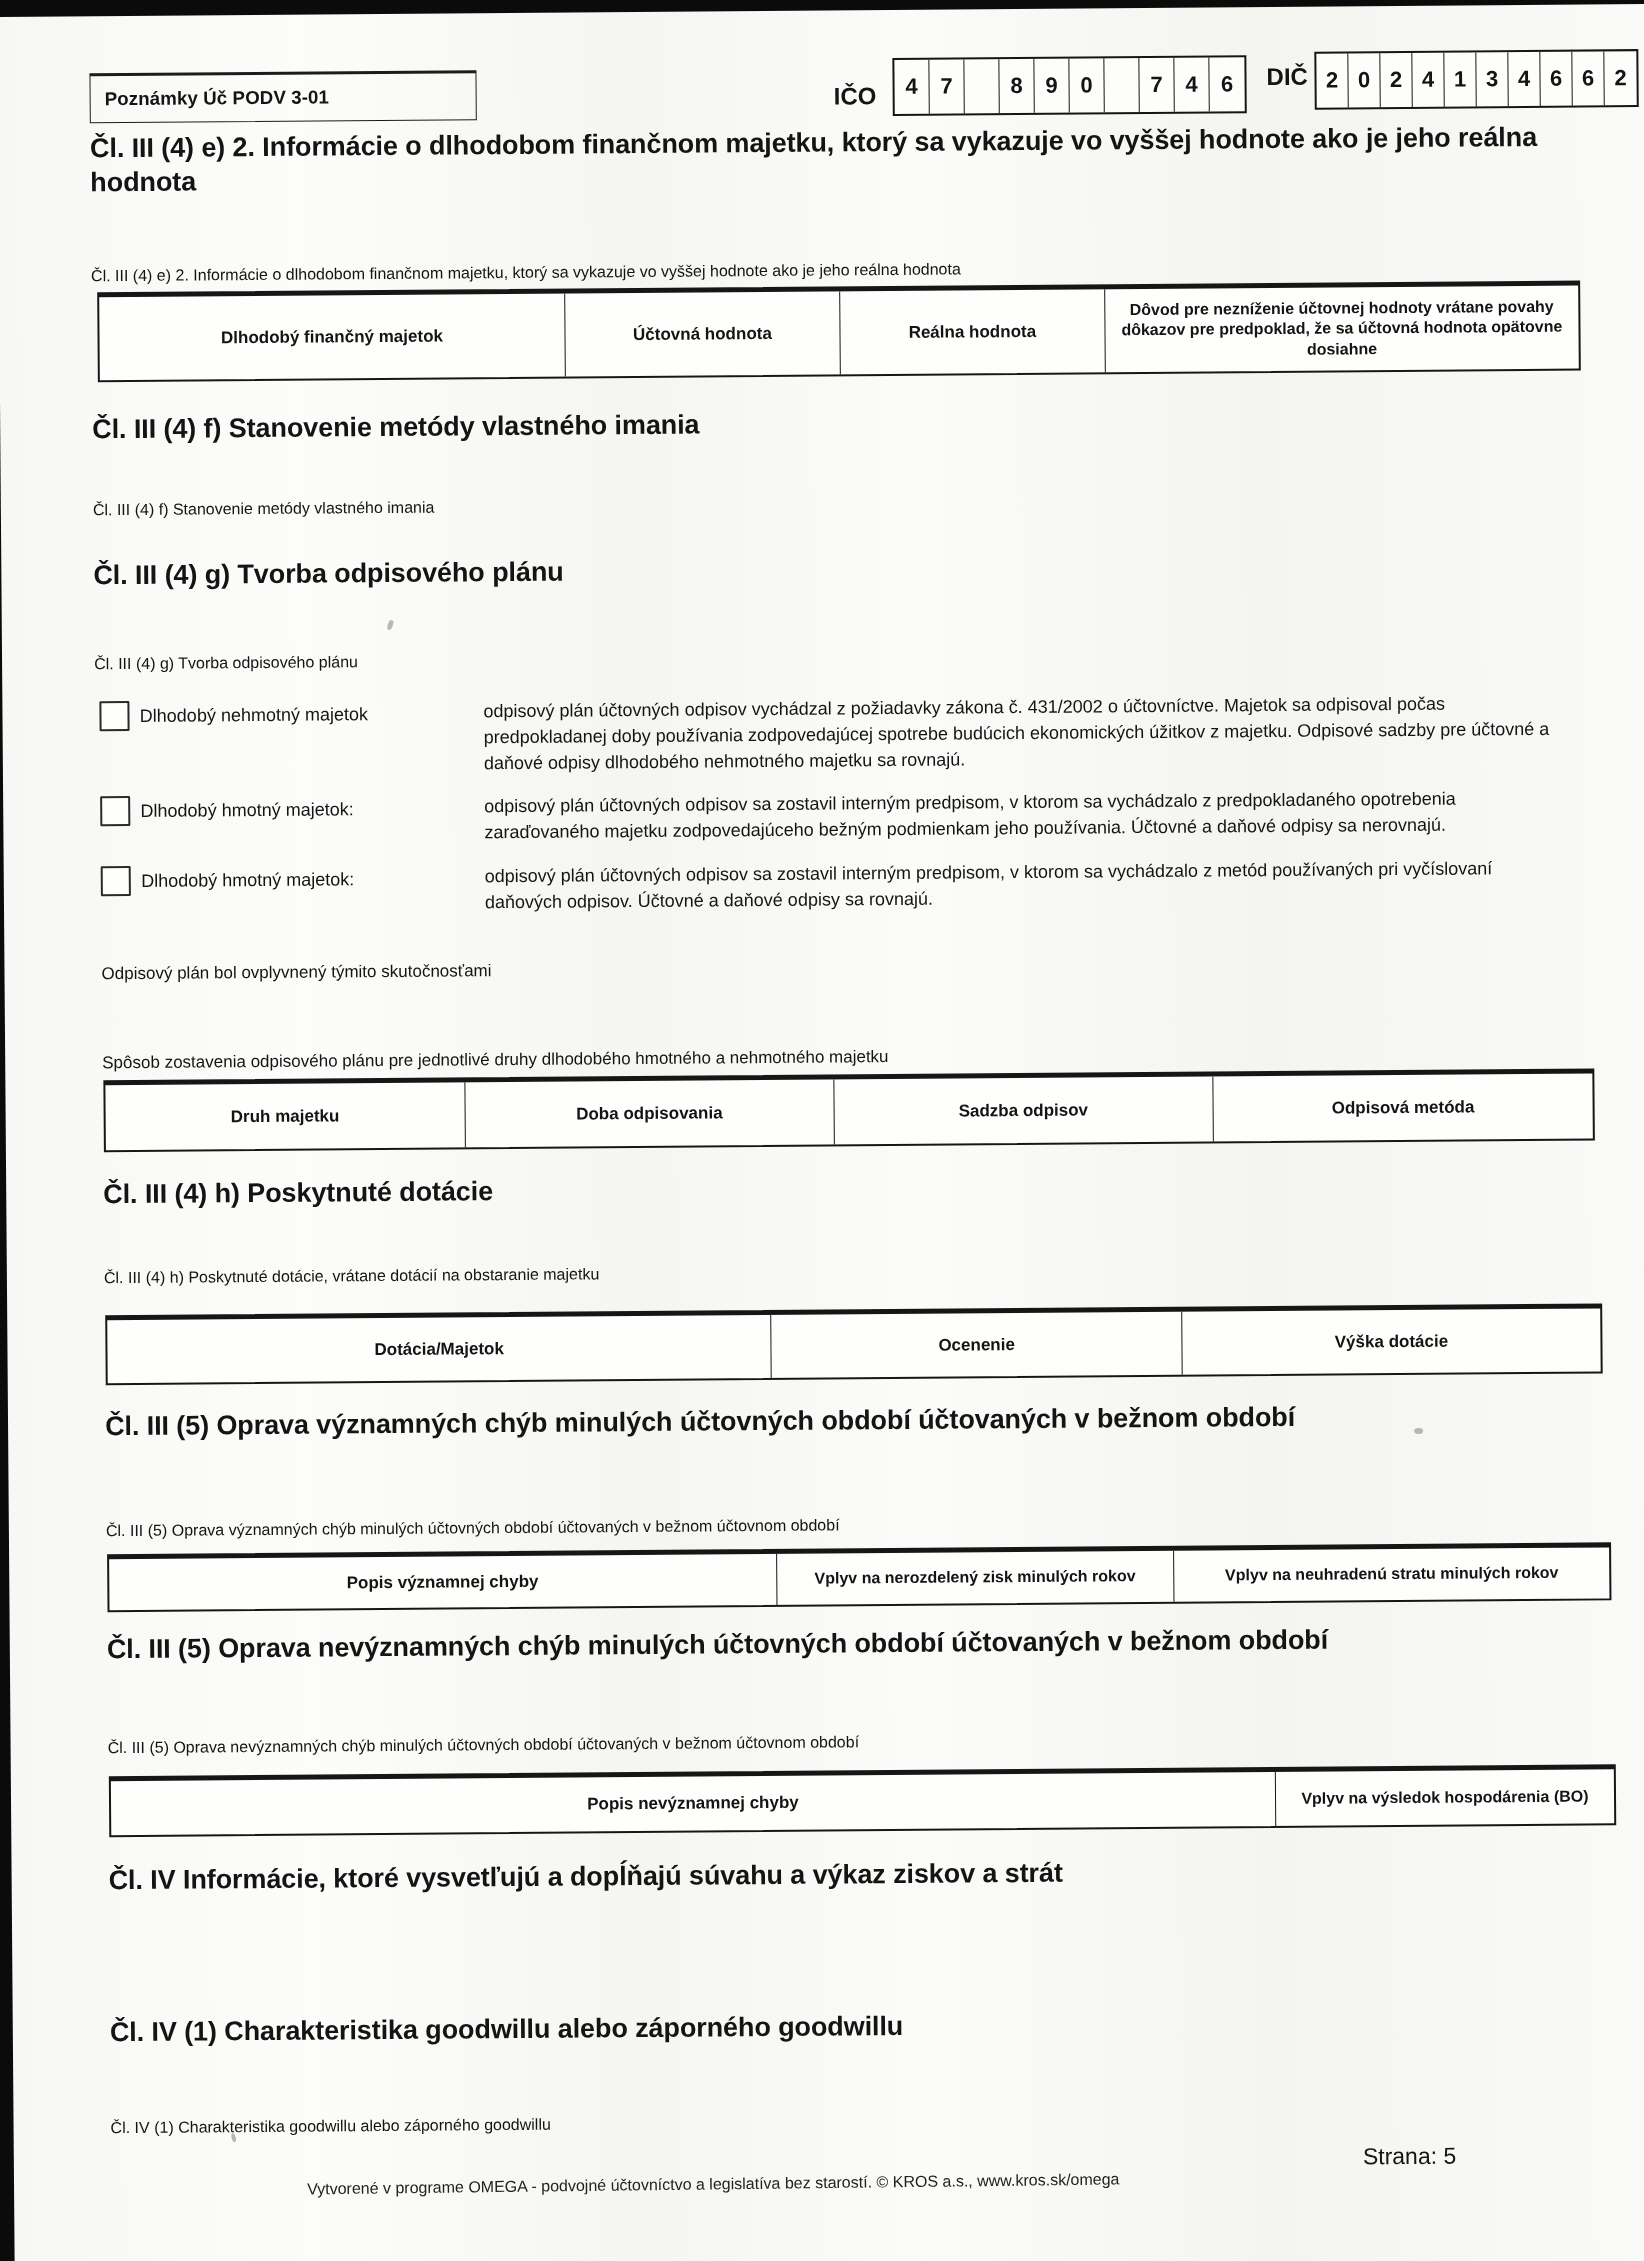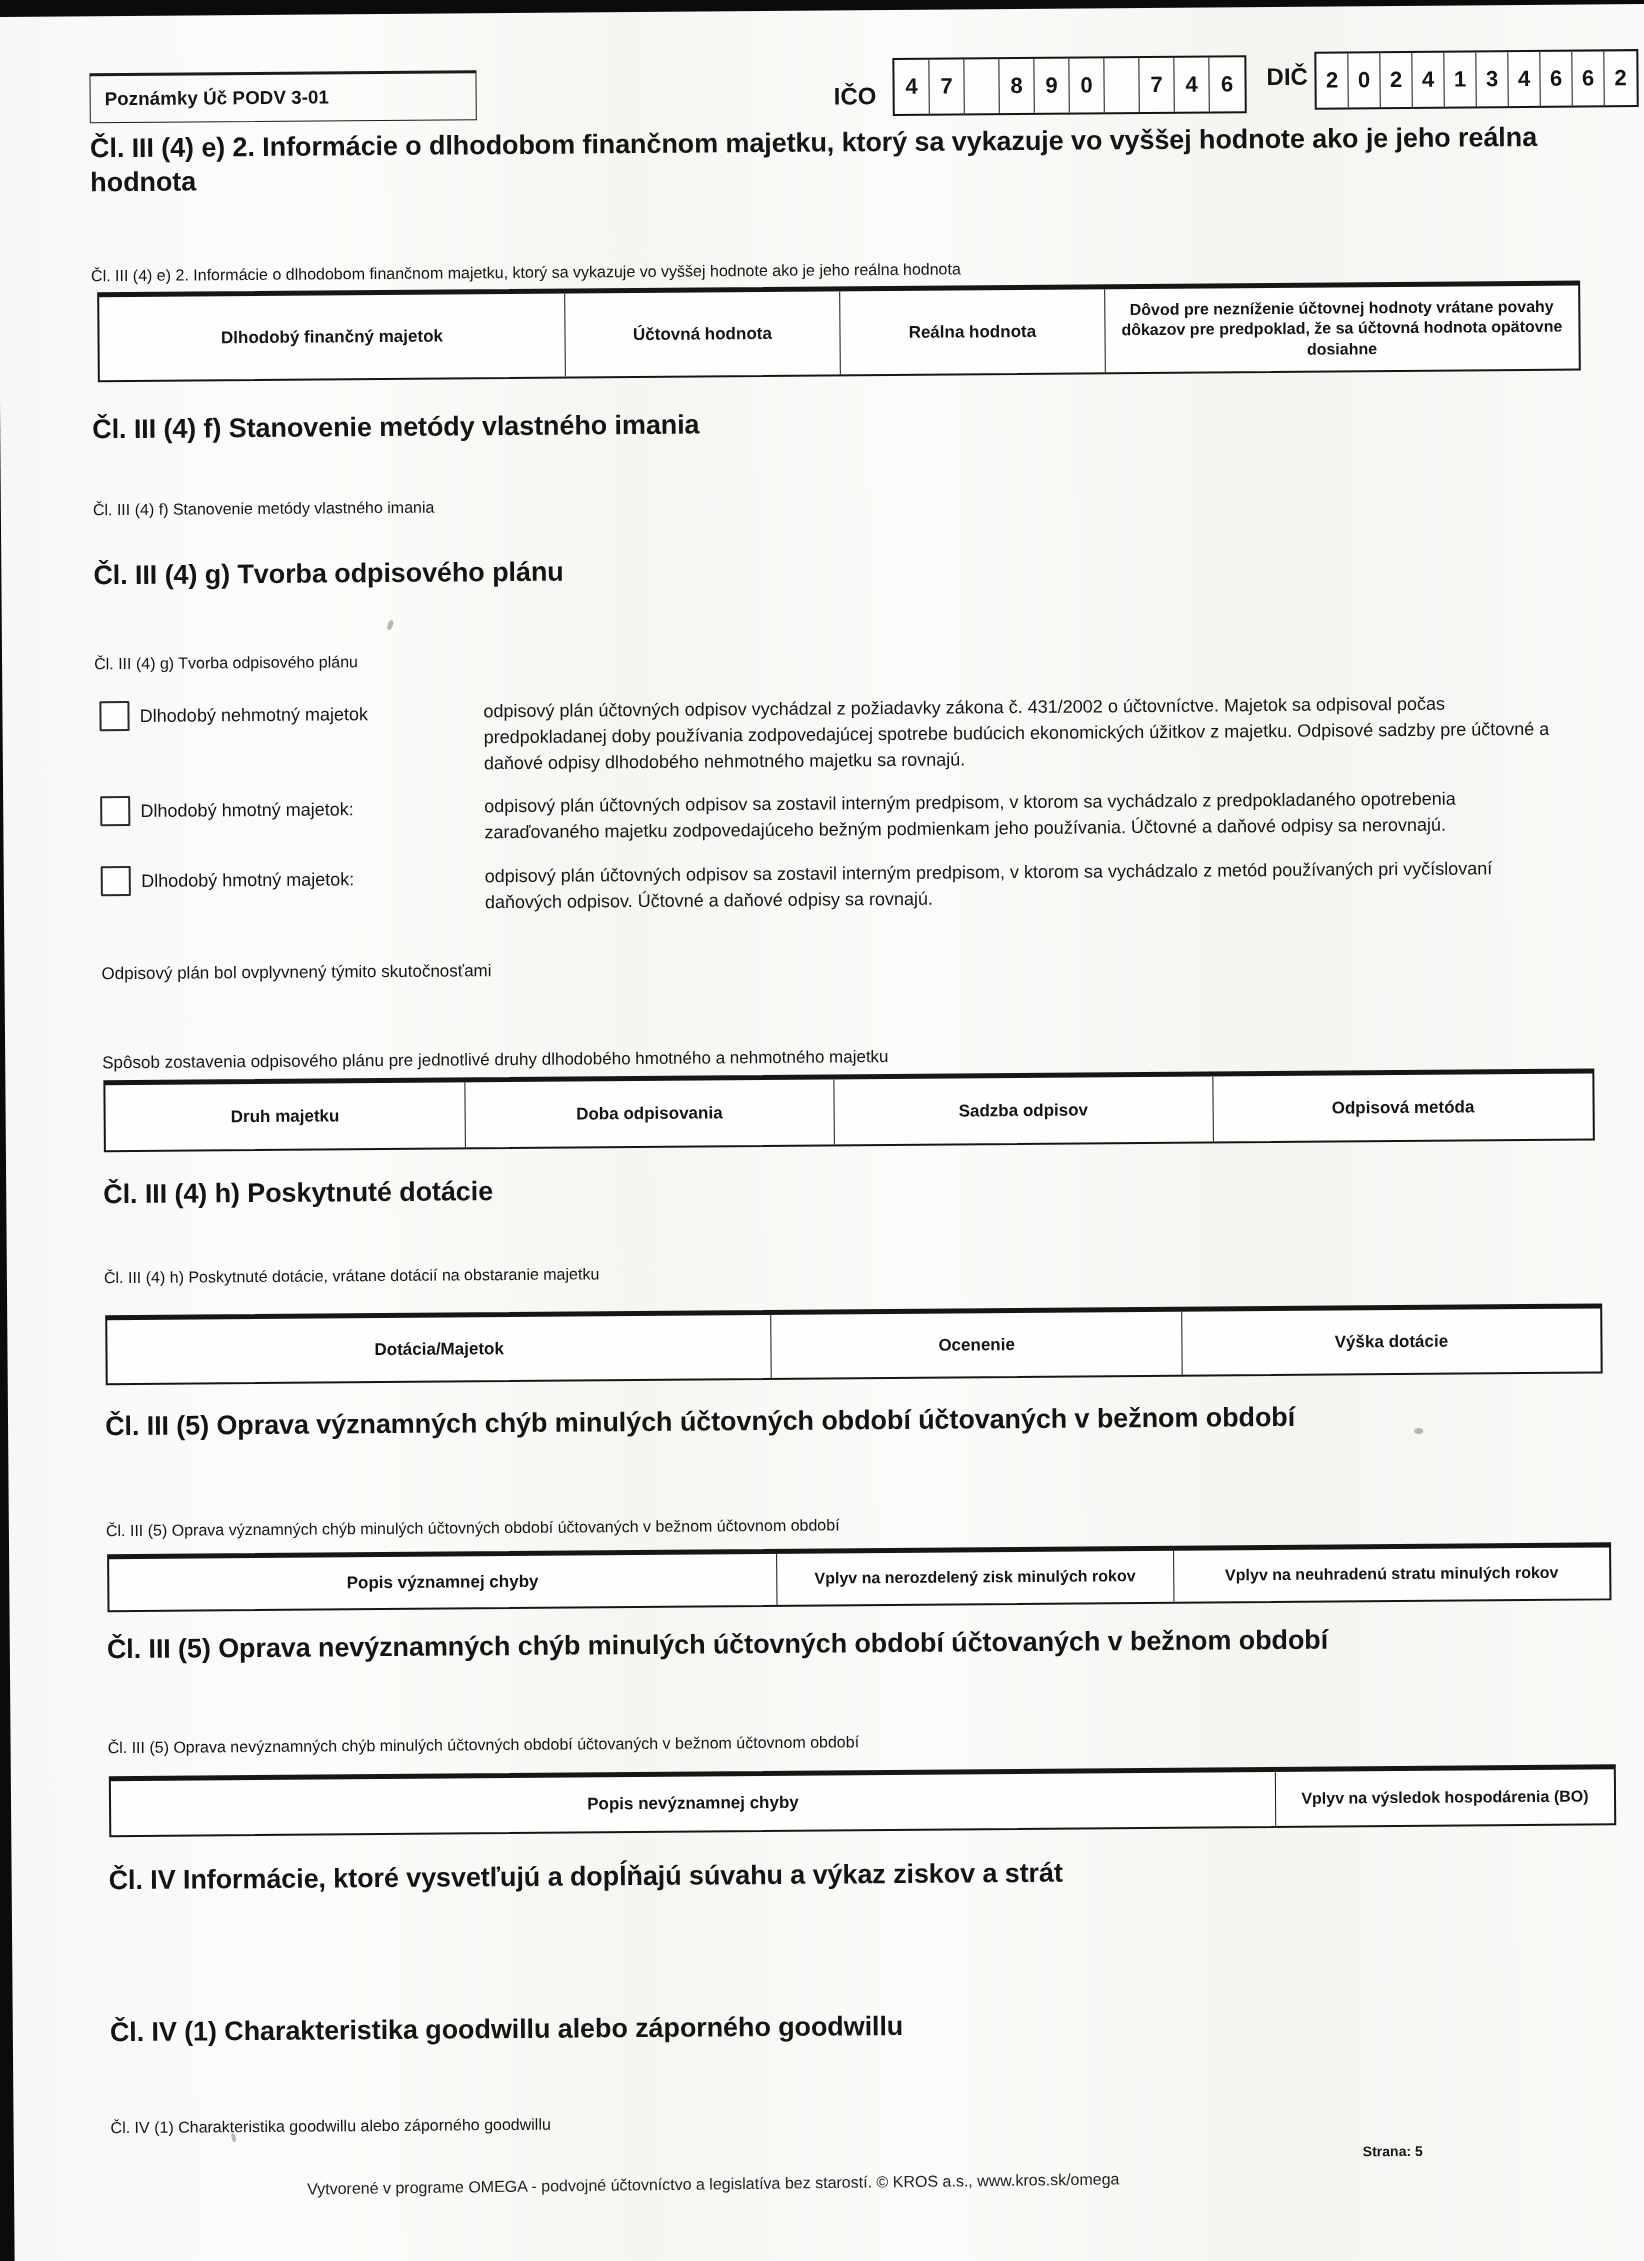--- a/index.html
+++ b/index.html
@@ -48,21 +48,21 @@
   .cb {
     display:inline-block; width:30px; height:30px;
     border:2.6px solid #2a2a2a; border-radius:1.3px; background:#fefefd;
     vertical-align:middle;
   }
   .cb-label { font-size:18px; margin-left:10.3px; vertical-align:middle; }
   .cb-text { position:absolute; left:480px; top:0; width:1083px; font-size:18px; line-height:26px; }
 
   .note { font-size:17px; }
   .footer-credit { font-size:16px; color:#222; transform:rotate(-0.25deg); }
-  .page-num { font-size:14px;font-weight:bold; }
+  .page-num { font-size:23px; }
 
   
   .speck { position:absolute; background:#9a9a96; border-radius:50%; opacity:.7; }
 </style>
 </head>
 <body>
 
 <div class="paper">
 
   <div class="abs form-code-box">

